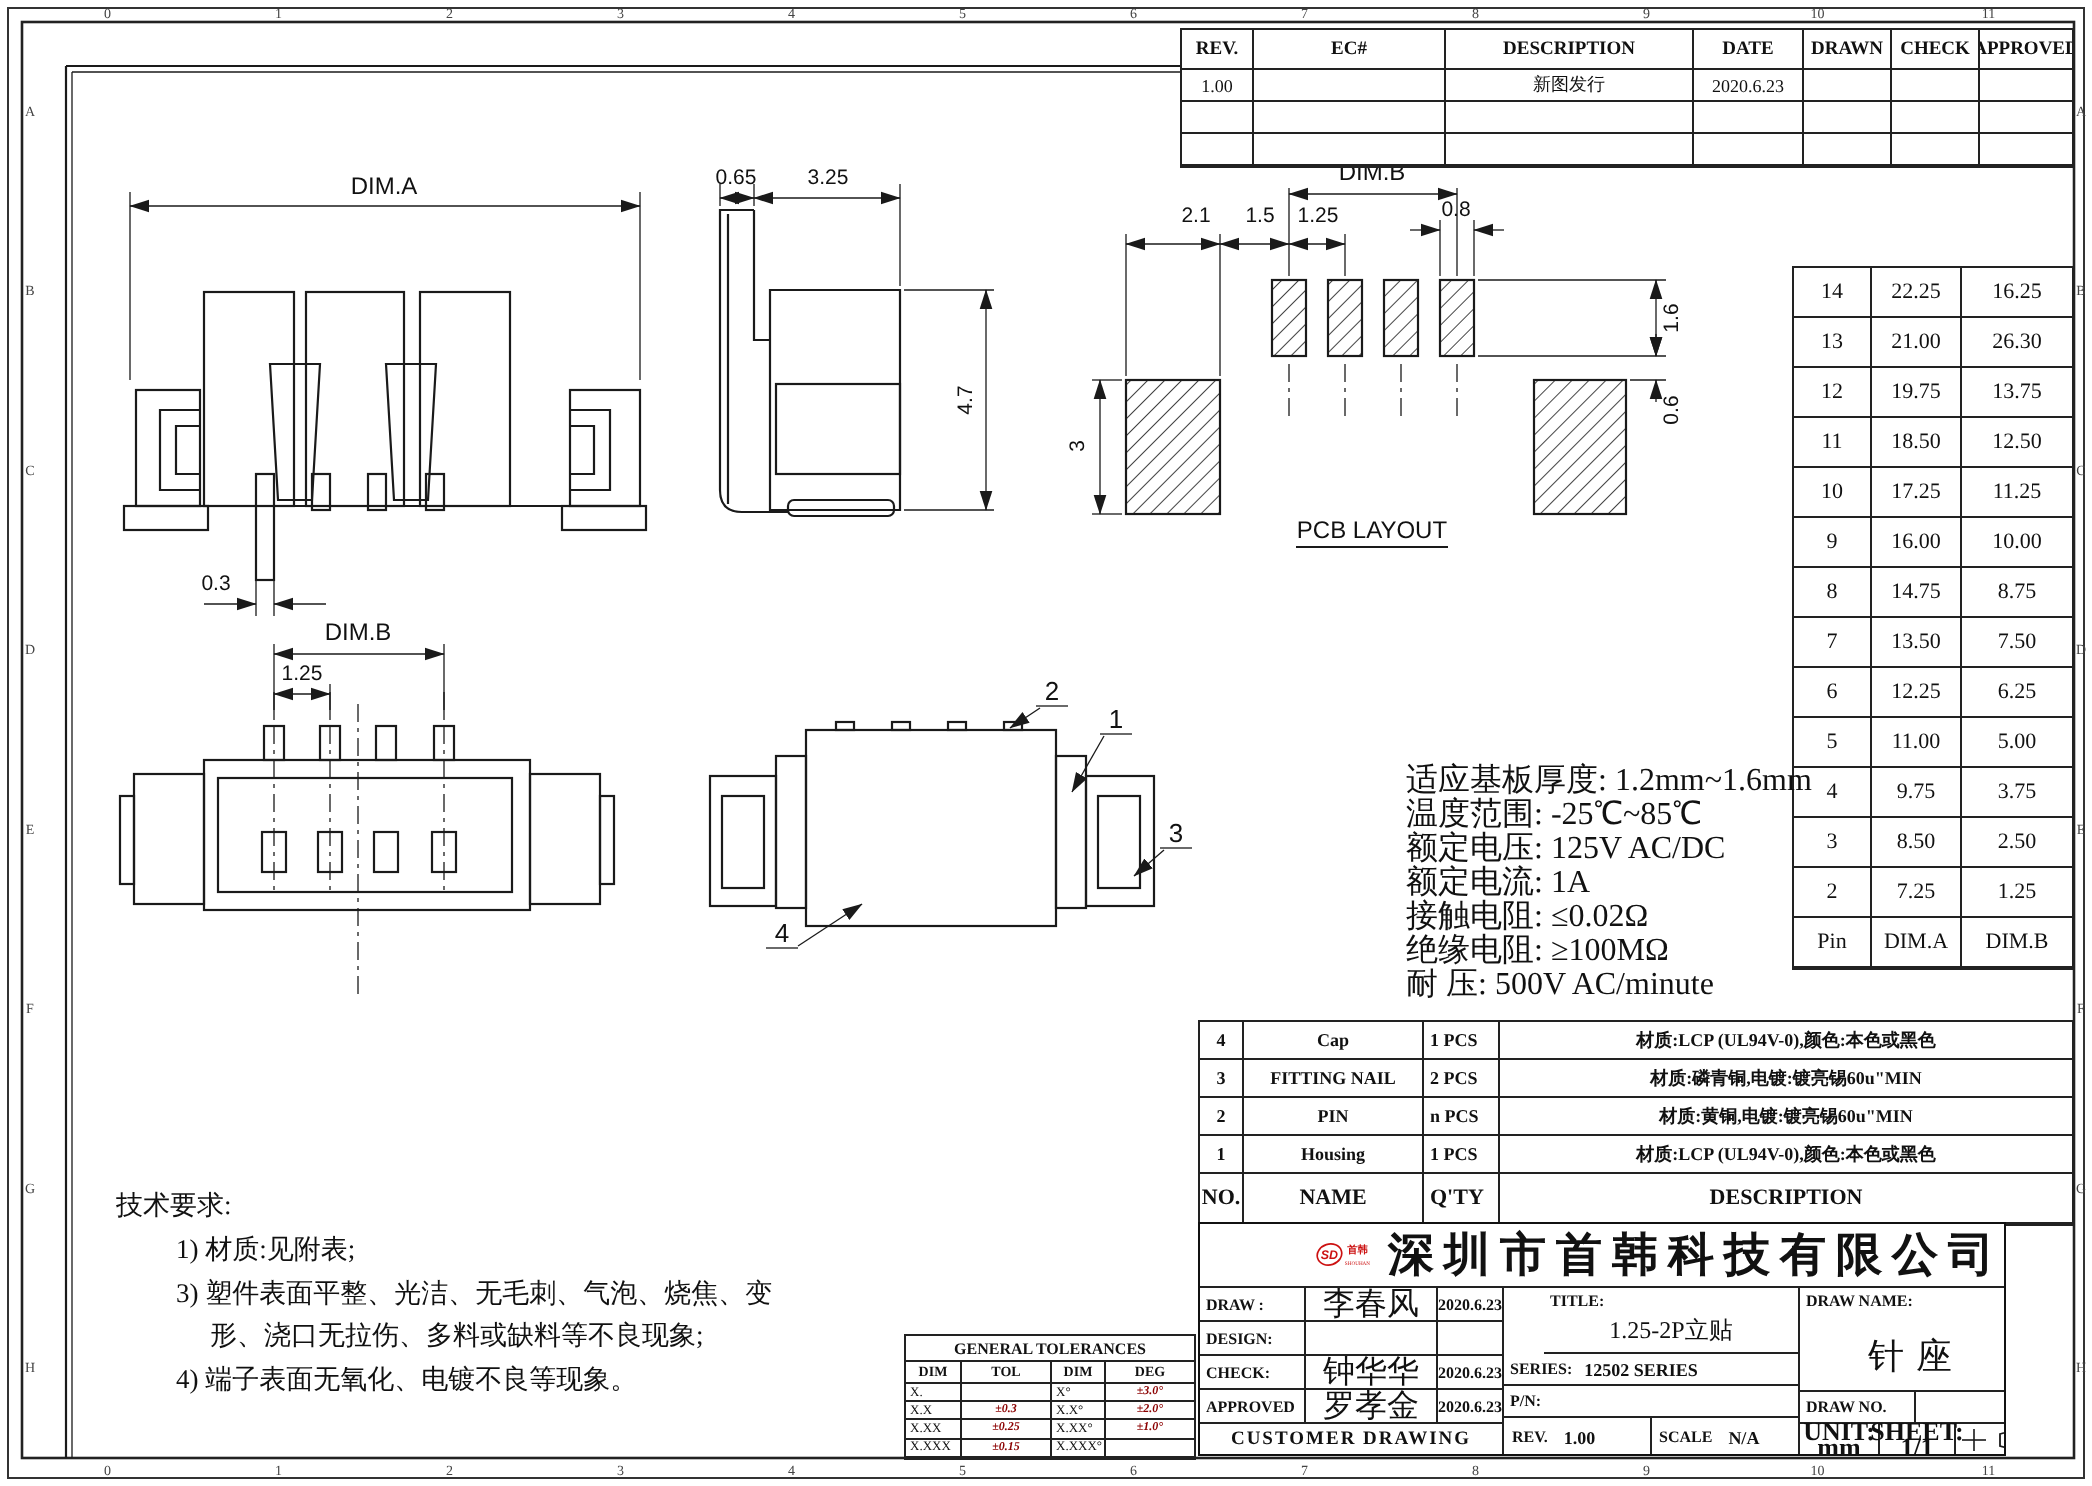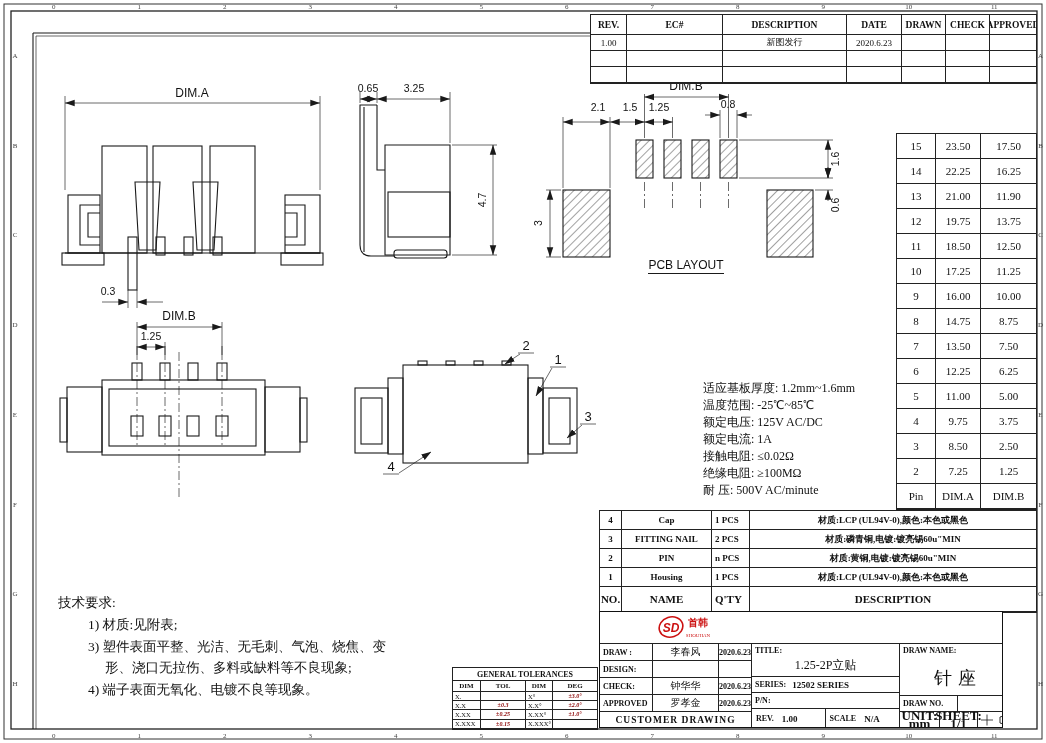--- a/index.html
+++ b/index.html
@@ -51,45 +51,45 @@
   .tol-tbl .tbody .trow{height:9.2px;font-weight:normal;font-size:6.5px;}
   .tol-tbl .tcell{justify-content:flex-start;padding-left:2px;}
   .tol-tbl .tcell:nth-child(1){width:28px;}
   .tol-tbl .tcell:nth-child(2){width:45px;}
   .tol-tbl .tcell:nth-child(3){width:27px;}
   .tol-tbl .thead .tcell{justify-content:center;padding-left:0;text-align:right;}
   .tol-tbl [data-cell="1"],.tol-tbl [data-cell="3"]{color:#8b0000;font-style:italic;font-weight:bold;font-size:6px;justify-content:center;padding-left:0;}
 
   
   .specs{position:absolute;left:703px;top:380px;width:195px;}
-  .spec-line{height:17px;font-size:12px;white-space:nowrap;}
+  .spec-line{height:17px;font-size:16px;white-space:nowrap;}
   .techreq{position:absolute;left:58px;top:592px;width:332px;font-size:13.5px;}
   .tr-title{line-height:22px;}
   .tr-item{padding-left:47px;text-indent:-17px;line-height:21.5px;}
 
   
   .titleblock{position:absolute;left:599px;top:611px;width:404px;height:117px;
               border:1.4px solid #111;box-sizing:border-box;background:#fff;overflow:hidden;}
   .tb-banner{height:32px;border-bottom:1px solid #222;display:flex;align-items:center;
              padding-left:58px;box-sizing:border-box;}
   .company{font-size:23px;font-weight:600;letter-spacing:5px;white-space:nowrap;margin-left:8px;}
   .tb-lower{display:flex;height:84px;}
   .tb-left{width:170px;border-right:1px solid #222;box-sizing:border-box;display:flex;flex-direction:column;}
   .tb-row{display:flex;height:17px;border-bottom:1px solid #222;box-sizing:border-box;}
   .tb-c{box-sizing:border-box;border-right:1px solid #222;display:flex;align-items:center;
-        justify-content:center;overflow:hidden;white-space:nowrap;font-size:10px;}
+        justify-content:center;overflow:hidden;white-space:nowrap;font-size:16px;}
   .tb-c:last-child{border-right:none;flex:1;}
   .tb-lblc{width:53px;justify-content:flex-start;padding-left:3px;font-weight:bold;font-size:8px;}
   .tb-pc{width:66px;}
   .tb-dc{font-size:8px;font-weight:bold;}
   .tb-footer{height:16px;border-bottom:none;display:flex;align-items:center;justify-content:center;
              font-weight:bold;font-size:9.5px;letter-spacing:1px;}
   .tb-mid{width:148px;border-right:1px solid #222;box-sizing:border-box;display:flex;flex-direction:column;}
   .tb-lbl{font-weight:bold;font-size:8px;}
-  .tb-title{height:33px;border-bottom:1px solid #222;position:relative;box-sizing:border-box;}
+  .tb-title{height:33px;border-bottom:1px solid #222;position:relative;box-sizing:border-box;margin-left:20px;}
   .tb-title .tb-lbl{position:absolute;left:3px;top:2px;}
   .tb-title-val{text-align:center;margin-top:13px;font-size:12px;}
   .tb-line{height:16px;border-bottom:1px solid #222;display:flex;align-items:center;
            padding-left:3px;gap:6px;box-sizing:border-box;}
   .tb-val{font-size:9px;font-weight:bold;}
   .tb-revscale{height:19px;display:flex;}
   .tb-rs{width:74px;display:flex;align-items:center;gap:8px;padding-left:4px;box-sizing:border-box;}
   .tb-rs:first-child{border-right:1px solid #222;}
   .tb-right{flex:1;display:flex;flex-direction:column;}
   .tb-dn{height:52px;border-bottom:1px solid #222;position:relative;box-sizing:border-box;}
@@ -374,36 +374,31 @@
         <div class="tcell" data-cell="4"></div>
         <div class="tcell" data-cell="5"></div>
         <div class="tcell" data-cell="6"></div>
       </div>
     </div>
 </div>
 
 <div class="tbl pin-tbl">
   <div>
 
-      <div class="trow">
-        <div class="tcell" data-cell="0">15</div>
-        <div class="tcell" data-cell="1">23.50</div>
-        <div class="tcell" data-cell="2">17.50</div>
-      </div>
 
       <div class="trow">
         <div class="tcell" data-cell="0">14</div>
         <div class="tcell" data-cell="1">22.25</div>
         <div class="tcell" data-cell="2">16.25</div>
       </div>
 
       <div class="trow">
         <div class="tcell" data-cell="0">13</div>
         <div class="tcell" data-cell="1">21.00</div>
-        <div class="tcell" data-cell="2">11.90</div>
+        <div class="tcell" data-cell="2">26.30</div>
       </div>
 
       <div class="trow">
         <div class="tcell" data-cell="0">12</div>
         <div class="tcell" data-cell="1">19.75</div>
         <div class="tcell" data-cell="2">13.75</div>
       </div>
 
       <div class="trow">
         <div class="tcell" data-cell="0">11</div>
@@ -582,20 +577,21 @@
 </div>
 
 <div class="titleblock">
   <div class="tb-banner">
     <svg width="54" height="27" viewBox="0 0 54 27" style="position:static">
       <ellipse cx="13" cy="13" rx="12" ry="10" fill="none" stroke="#cc1111" stroke-width="1.6" transform="rotate(-18 13 13)"></ellipse>
       <text x="13" y="17.5" text-anchor="middle" fill="#cc1111" font-weight="bold" font-style="italic" font-size="12" font-family="Liberation Sans, sans-serif">SD</text>
       <text x="40" y="12" text-anchor="middle" fill="#cc1111" font-weight="bold" font-size="10">首韩</text>
       <text x="40" y="23" text-anchor="middle" fill="#cc1111" font-size="5">SHOUHAN</text>
     </svg>
+    <div class="company">深圳市首韩科技有限公司</div>
   </div>
   <div class="tb-lower">
     <div class="tb-left">
       <div class="tb-row">
         <div class="tb-c tb-lblc">DRAW :</div>
         <div class="tb-c tb-pc">李春风</div>
         <div class="tb-c tb-dc">2020.6.23</div>
       </div>
       <div class="tb-row">
         <div class="tb-c tb-lblc">DESIGN:</div>

